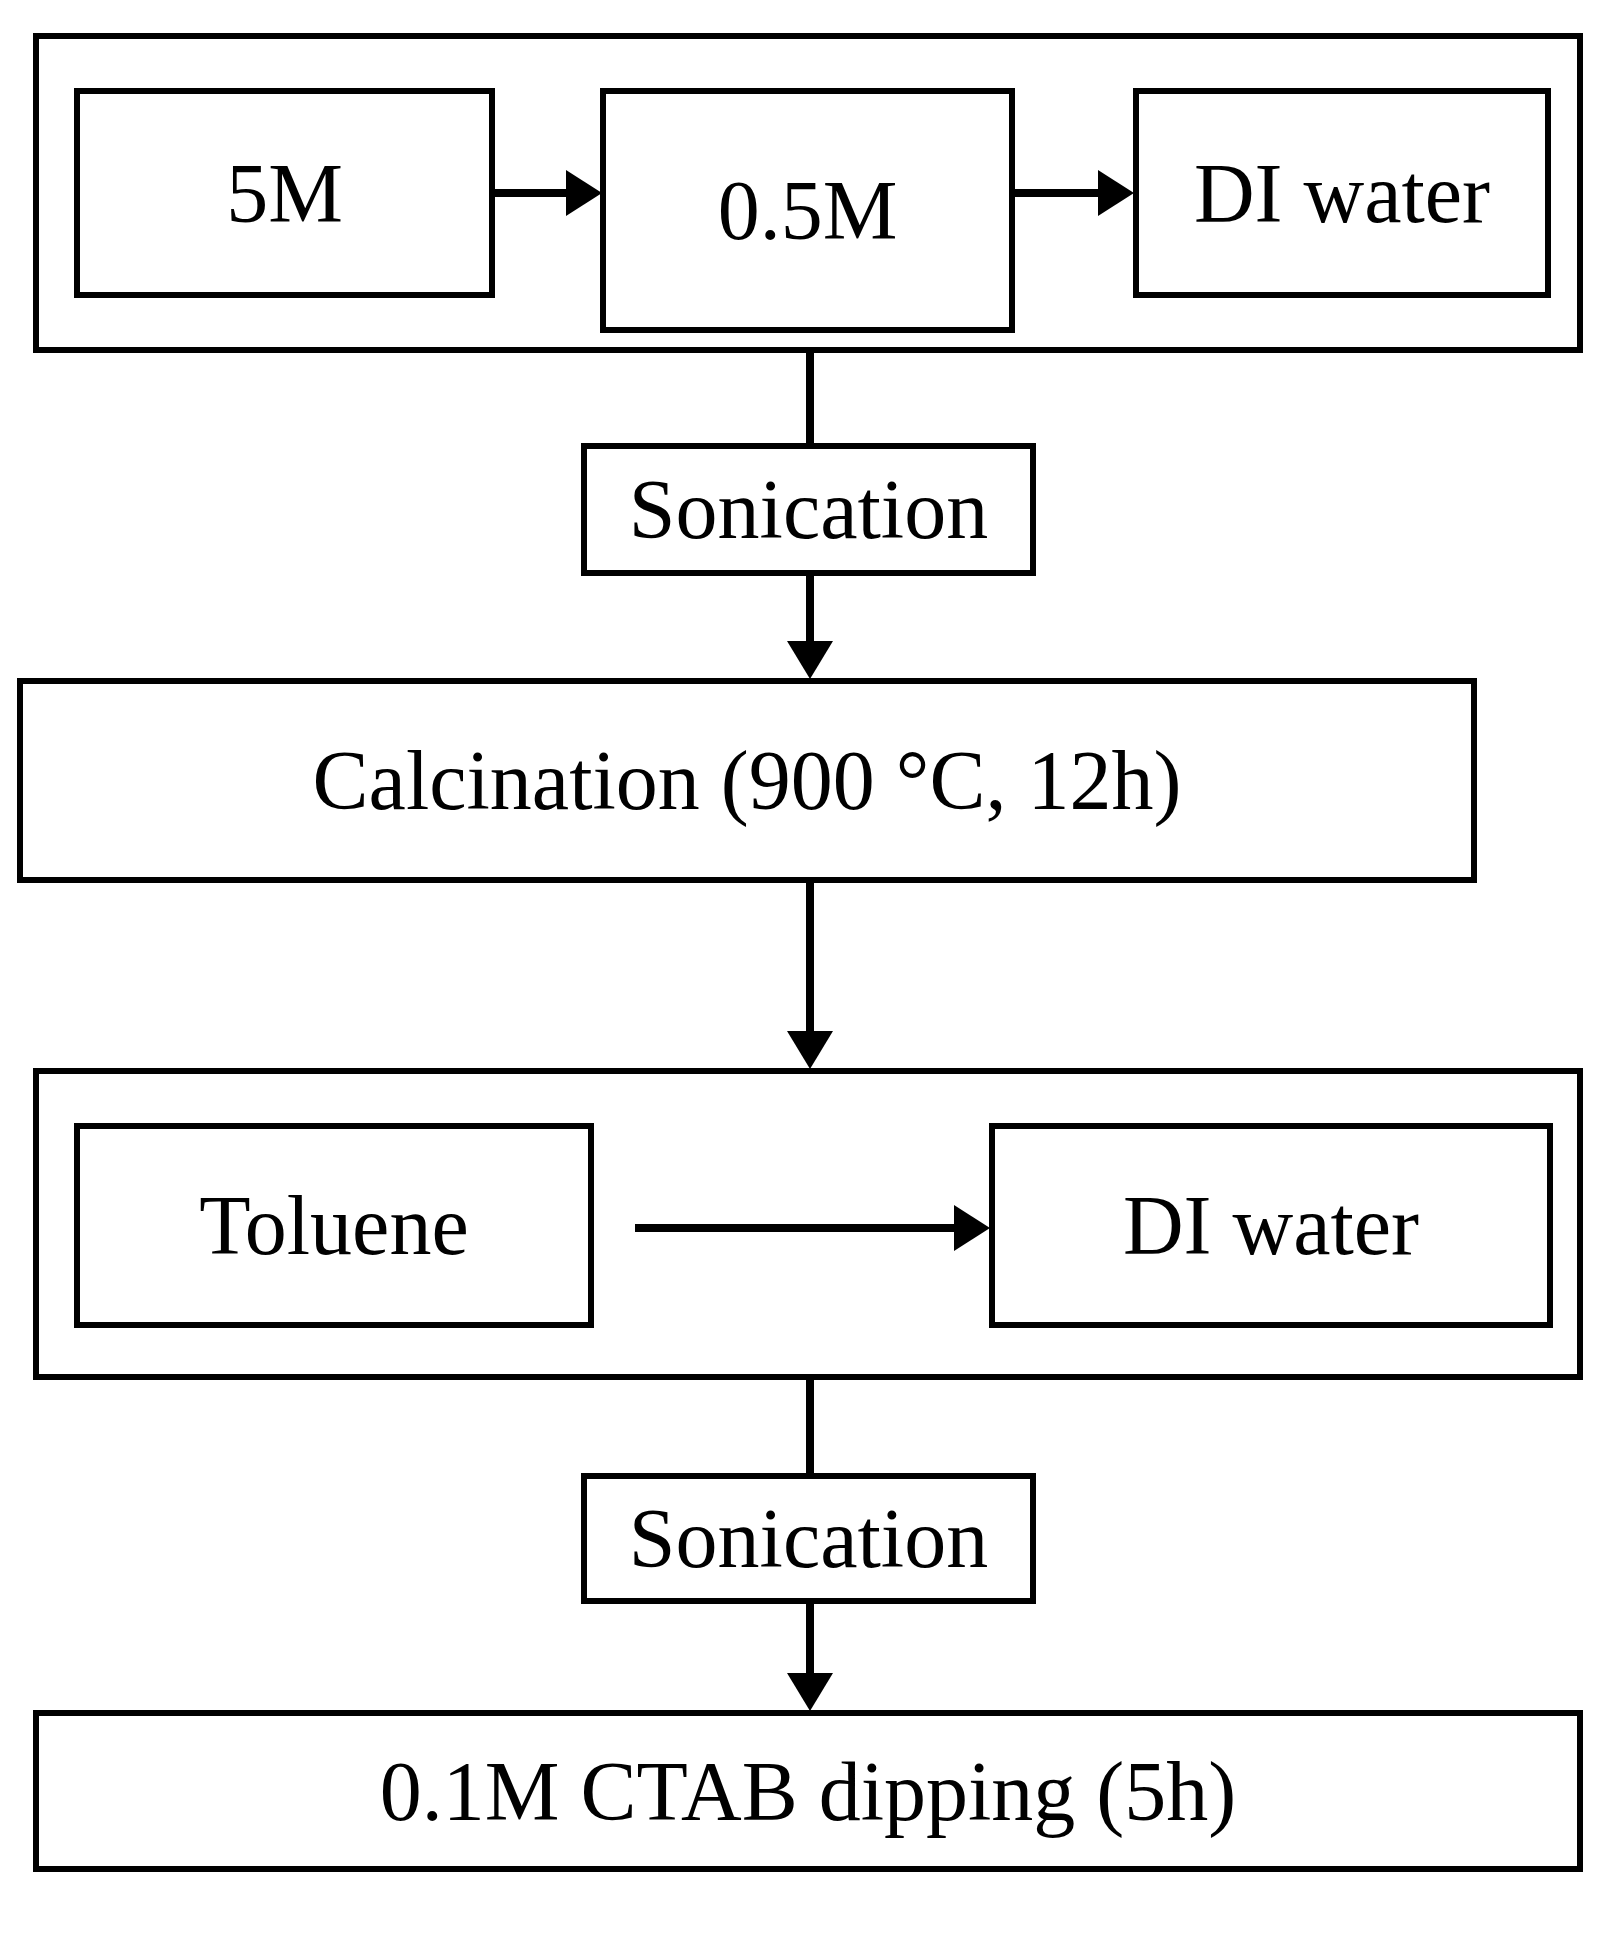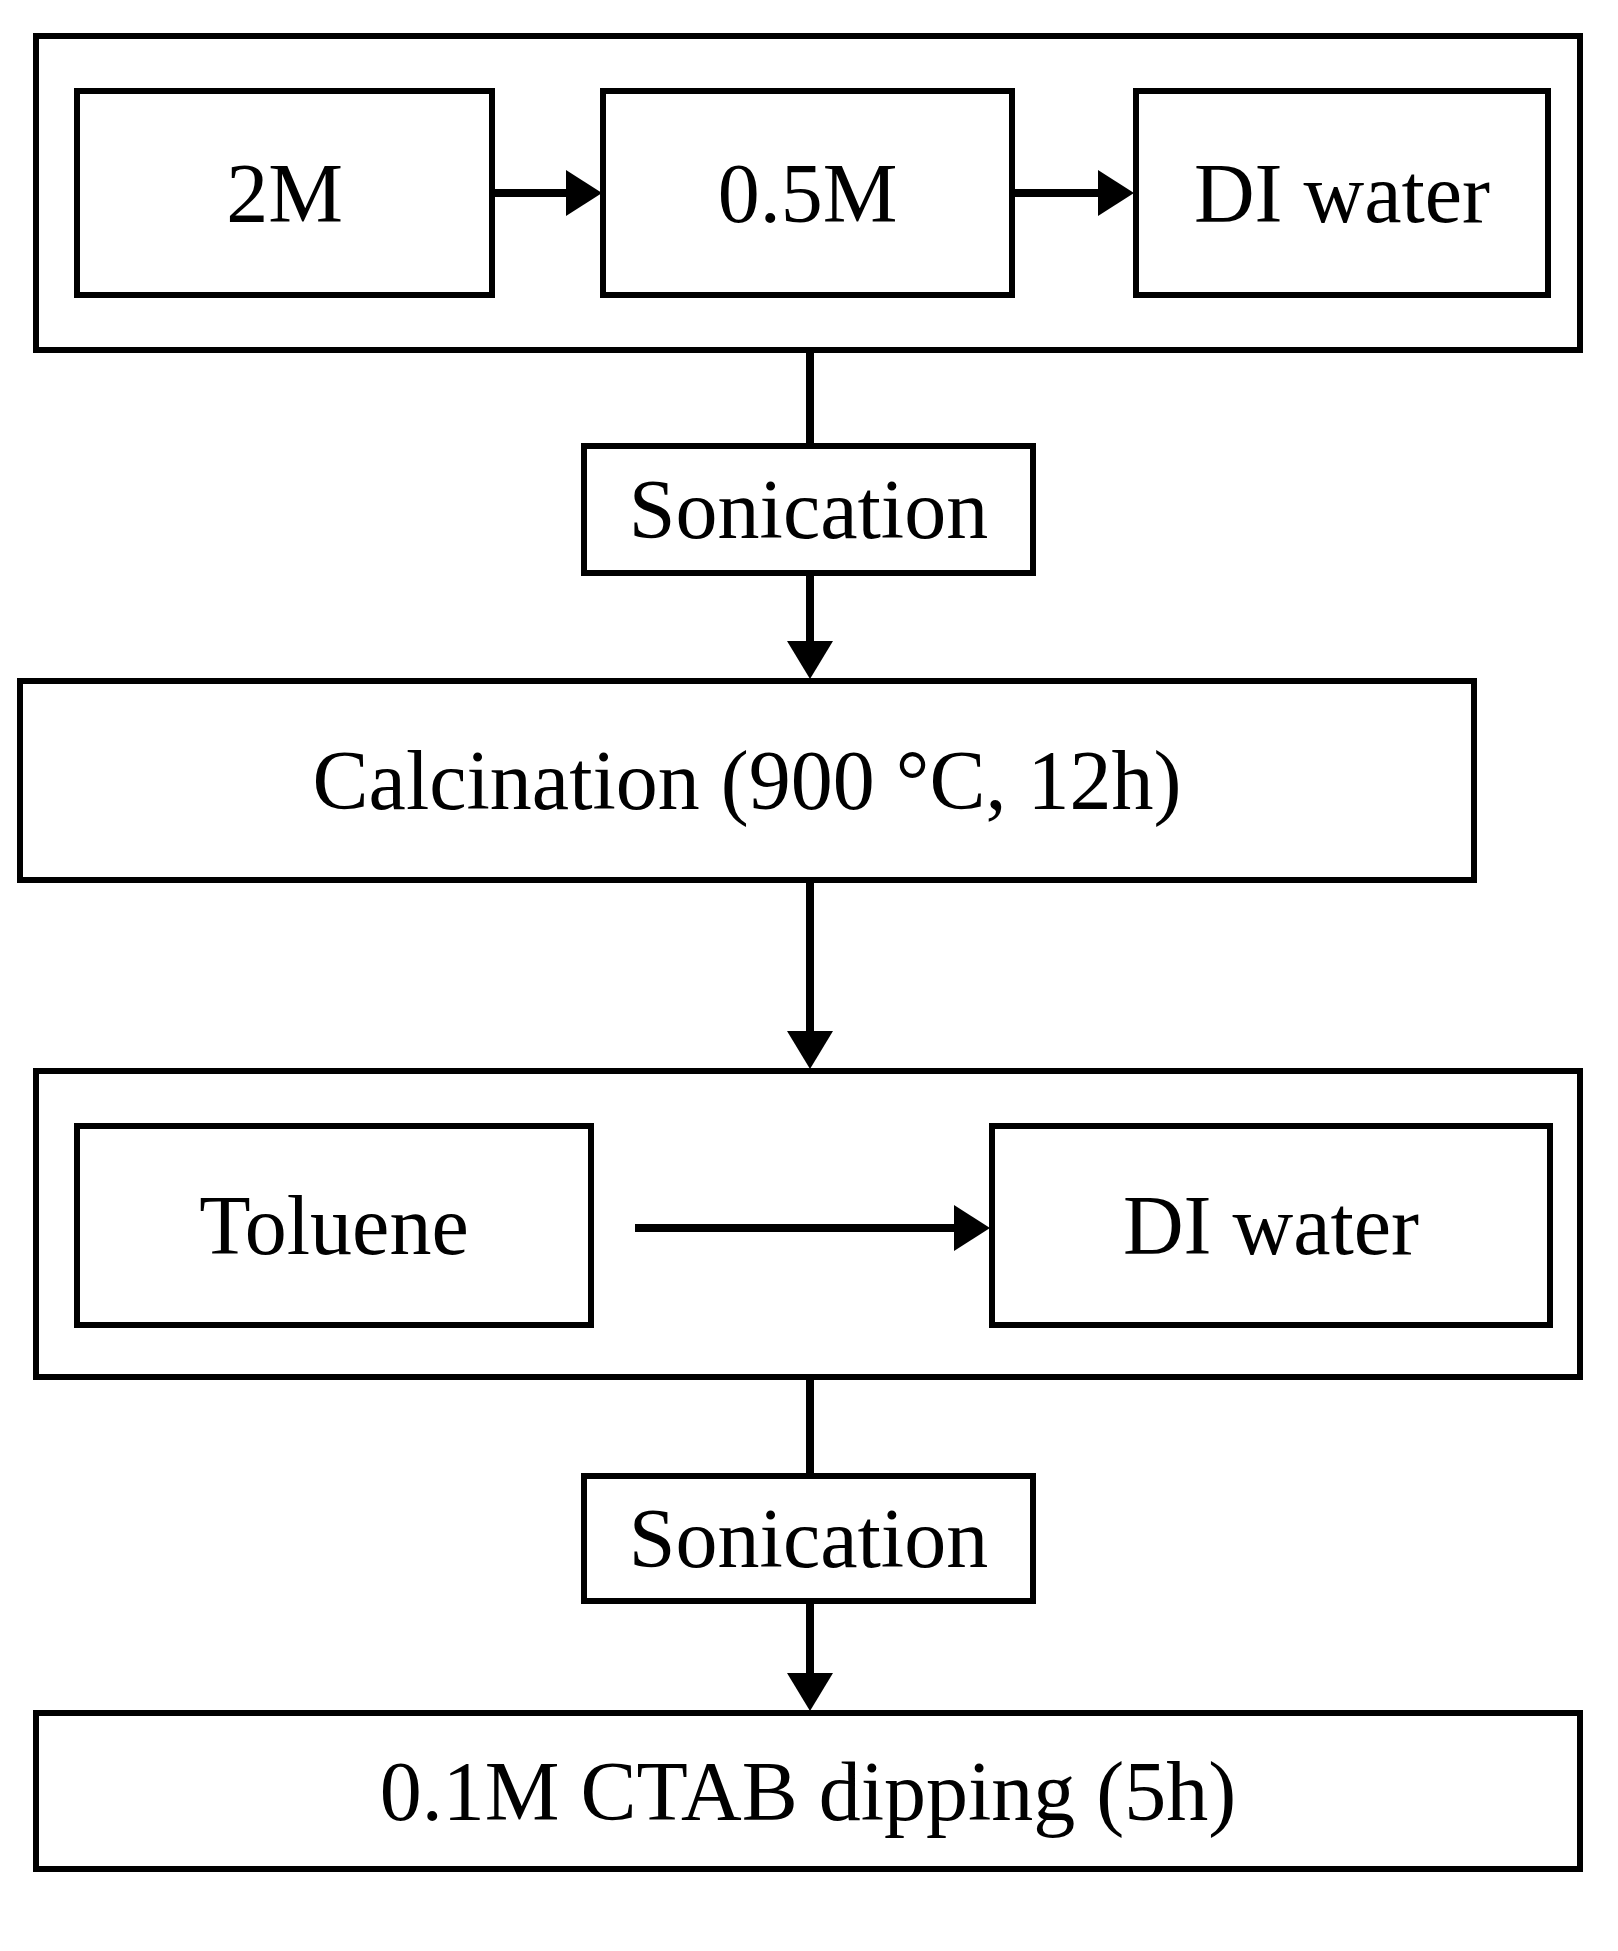--- a/index.html
+++ b/index.html
@@ -51,21 +51,21 @@
     width: 0;
     height: 0;
     border-top: 23px solid transparent;
     border-bottom: 23px solid transparent;
     border-left: 36px solid #000000;
   }
 
   
   .outerA   { left: 33px;  top: 33px;   width: 1550px; height: 320px; }
   .naoh     { left: 74px;  top: 88px;   width: 421px;  height: 210px; }
-  .hcl      { left: 600px; top: 88px;   width: 415px;  height: 210px; }
+  .hcl      { left: 600px; top: 88px;   width: 415px;  height: 245px; }
   .di1      { left: 1133px;top: 88px;   width: 418px;  height: 210px; }
 
   
   .h1-line  { left: 495px; top: 189px;  width: 74px;  height: 8px; }
   .h1-head  { left: 566px; top: 170px; }
   .h2-line  { left: 1015px;top: 189px;  width: 84px;  height: 8px; }
   .h2-head  { left: 1098px;top: 170px; }
 
   
   .c1       { left: 806px; top: 353px;  width: 8px;   height: 92px; }
@@ -120,21 +120,21 @@
 
   <div class="hline h1-line"></div>
   <div class="head-right h1-head"></div>
   <div class="hline h2-line"></div>
   <div class="head-right h2-head"></div>
   <div class="hline h3-line"></div>
   <div class="head-right h3-head"></div>
 
   <div class="box outer outerA"></div>
   <div class="box naoh">
-    <span class="line1">2M</span>
+    <span class="line1">5M</span>
   </div>
   <div class="box hcl">
     <span class="line1">0.5M</span>
   </div>
   <div class="box di1">
     <span>DI water</span>
   </div>
 
   <div class="box son1">
     <span>Sonication</span>

